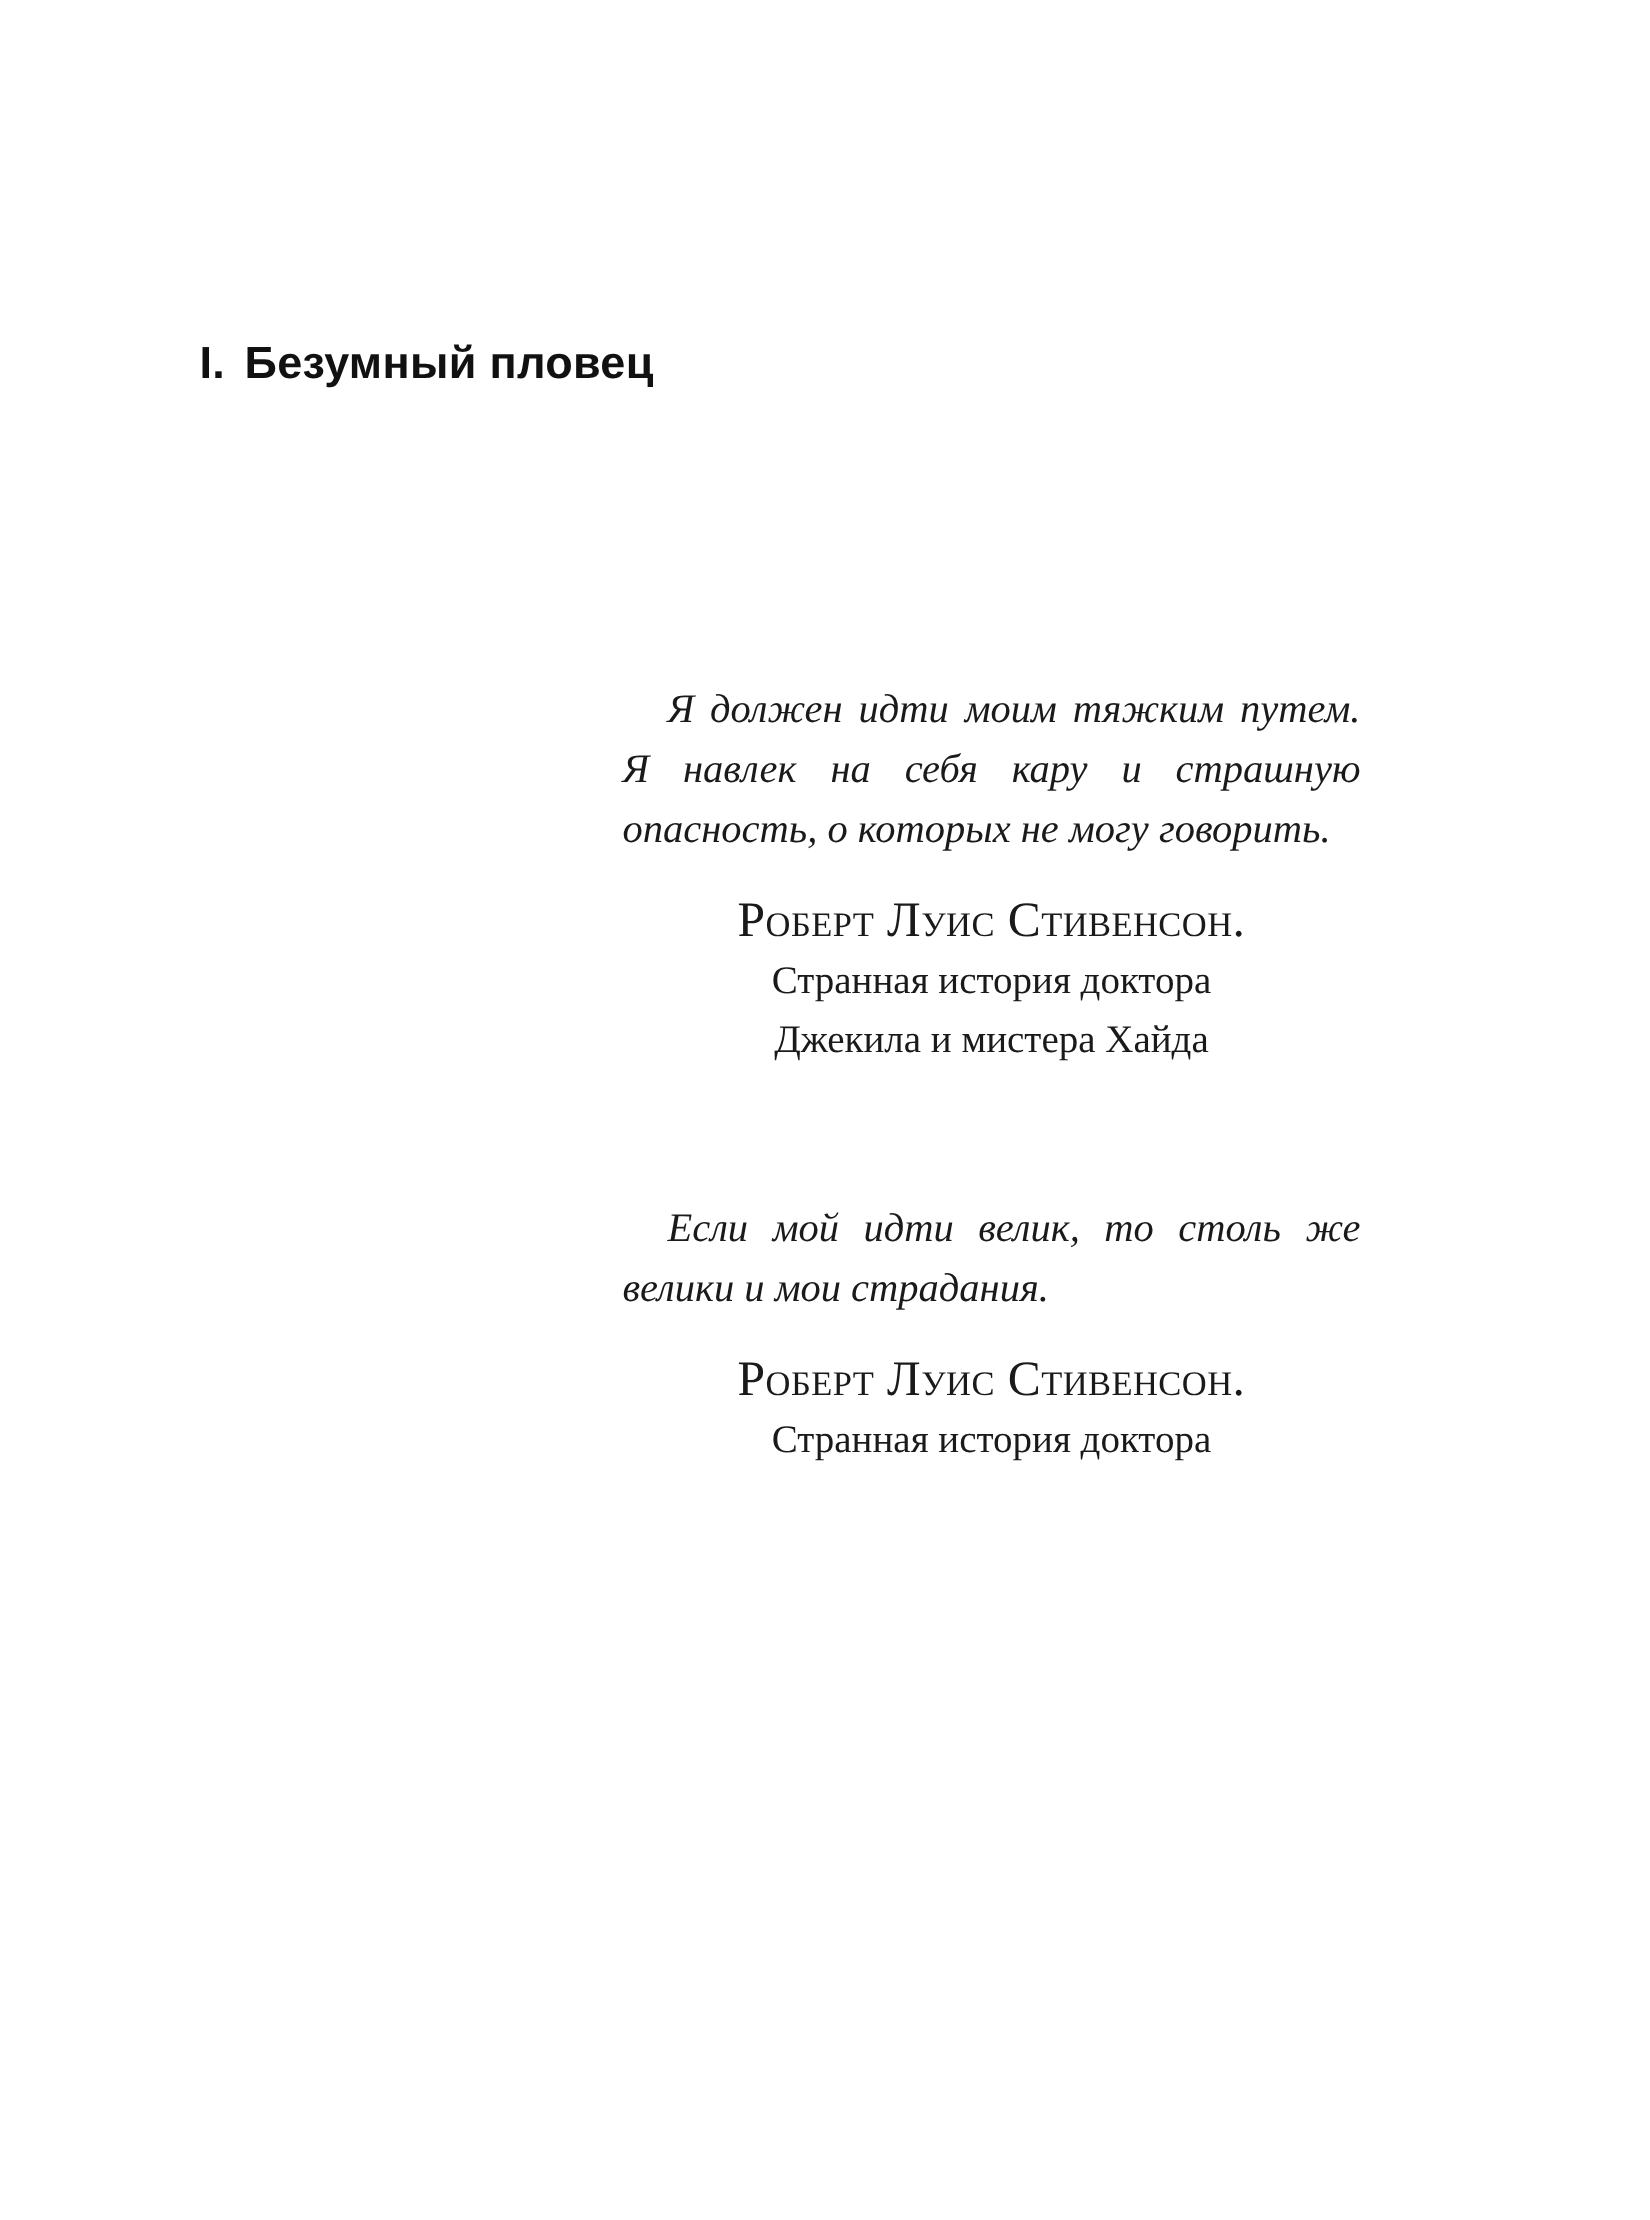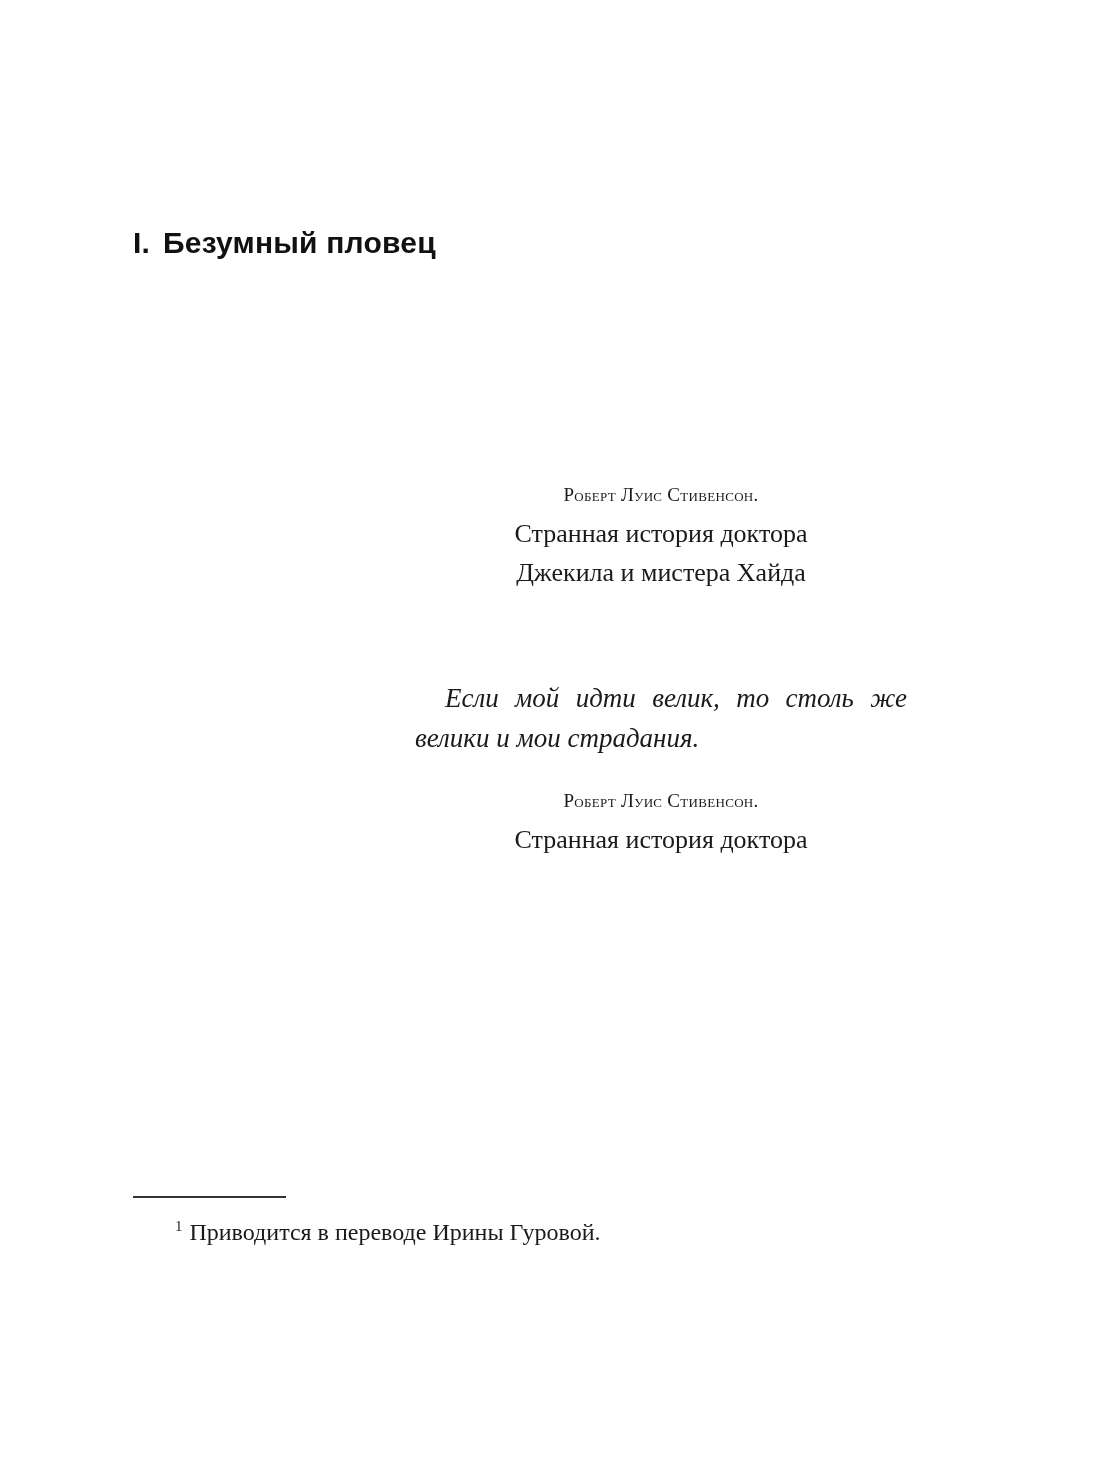--- a/index.html
+++ b/index.html
@@ -75,21 +75,21 @@
     font-family: "Liberation Serif", "DejaVu Serif", serif;
     font-style: normal;
     font-size: 26px;
     line-height: 39px;
     text-align: center;
     color: #1a1a1a;
   }
   .epigraph-source .source-author {
     display: block;
     font-variant: small-caps;
-    font-size: 19px;
+    font-size: 33px;
     letter-spacing: 0.3px;
   }
   .epigraph-source .source-title-line {
     display: block;
   }
   .epigraph-source .footnote-ref {
     font-size: 0.62em;
     vertical-align: super;
     line-height: 0;
   }
@@ -129,37 +129,32 @@
 
 <div class="page">
 
   <h1 class="chapter-heading">
     <span class="numeral">I.</span><span class="title-text">Безумный пловец</span>
   </h1>
 
   <div class="epigraph-column">
 
     <div class="epigraph-block">
+      <p class="epigraph-text">Я должен идти моим тяжким путем. Я навлек на себя кару и страшную опасность, о которых не могу говорить.</p>
       <div class="epigraph-source">
         <span class="source-author">Роберт Луис Стивенсон.</span>
         <span class="source-title-line">Странная история доктора</span>
         <span class="source-title-line"><span>Джекила и мистера Хайда</span><span class="footnote-ref"></span></span>
       </div>
     </div>
 
     <div class="epigraph-block">
       <p class="epigraph-text">Если мой идти велик, то столь же велики и мои страдания.</p>
       <div class="epigraph-source">
         <span class="source-author">Роберт Луис Стивенсон.</span>
         <span class="source-title-line">Странная история доктора</span>
       </div>
     </div>
 
   </div>
 
-  <div class="footnote-area">
-    <hr class="footnote-rule">
-    <p class="footnote-item">
-      <span class="footnote-marker">1</span><span>Приводится в переводе Ирины Гуровой.</span>
-    </p>
-  </div>
 
 </div>
 
 </body></html>

